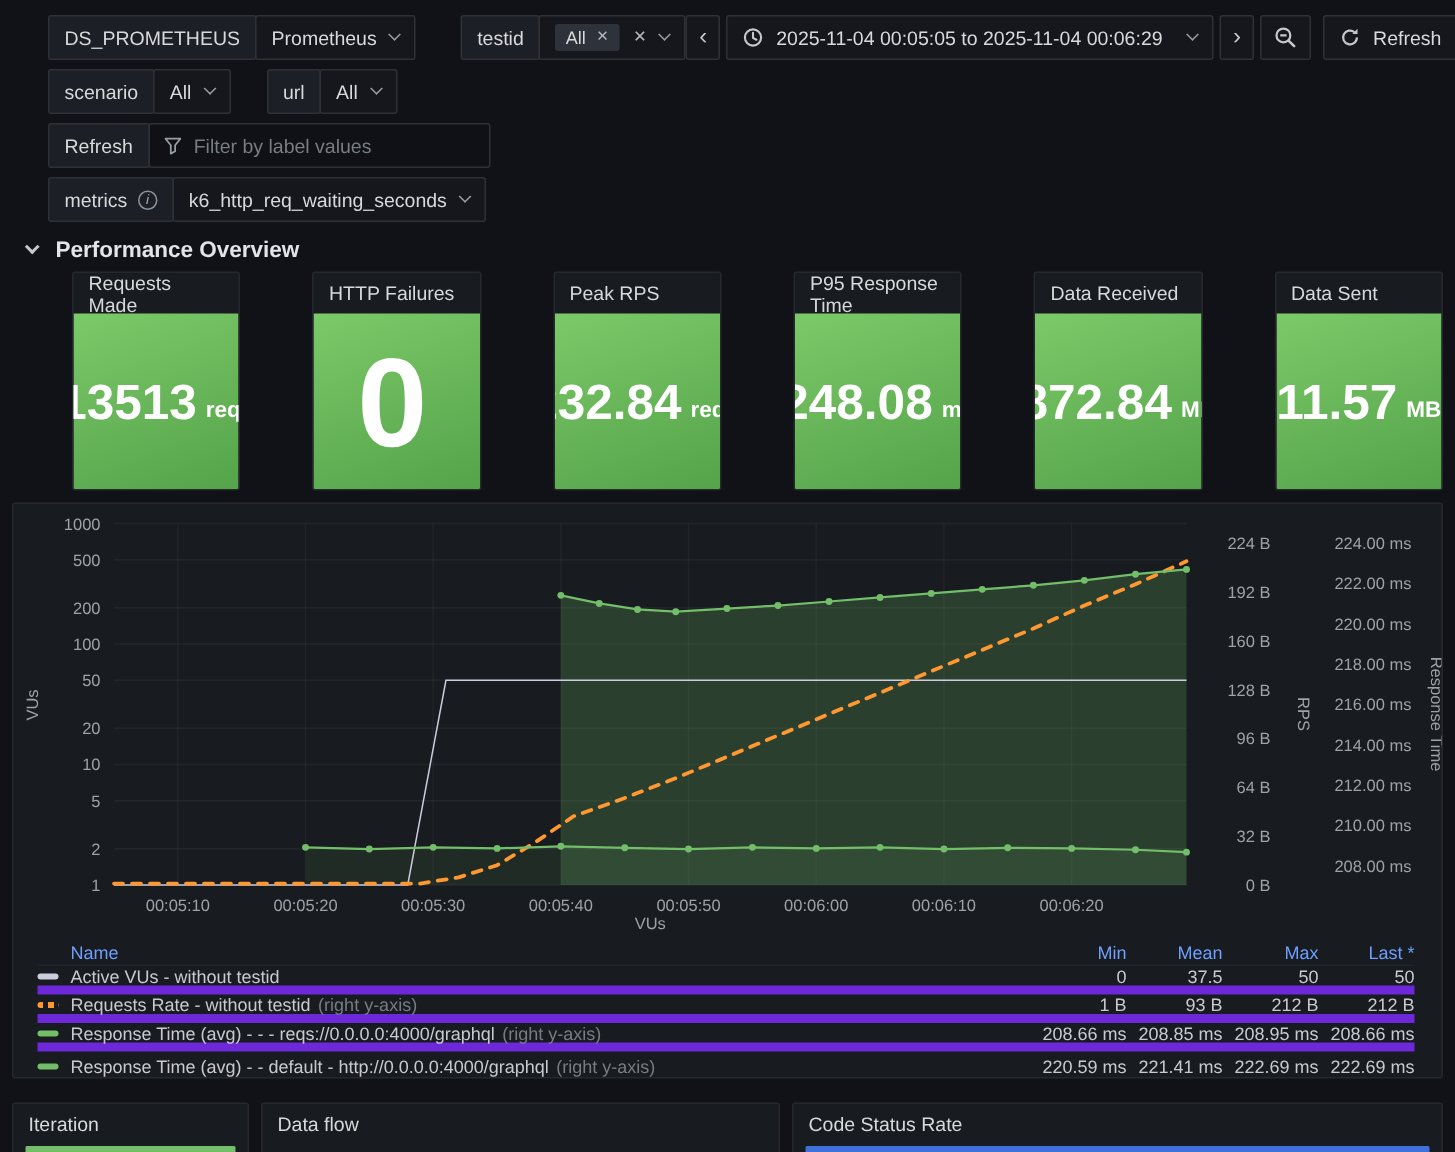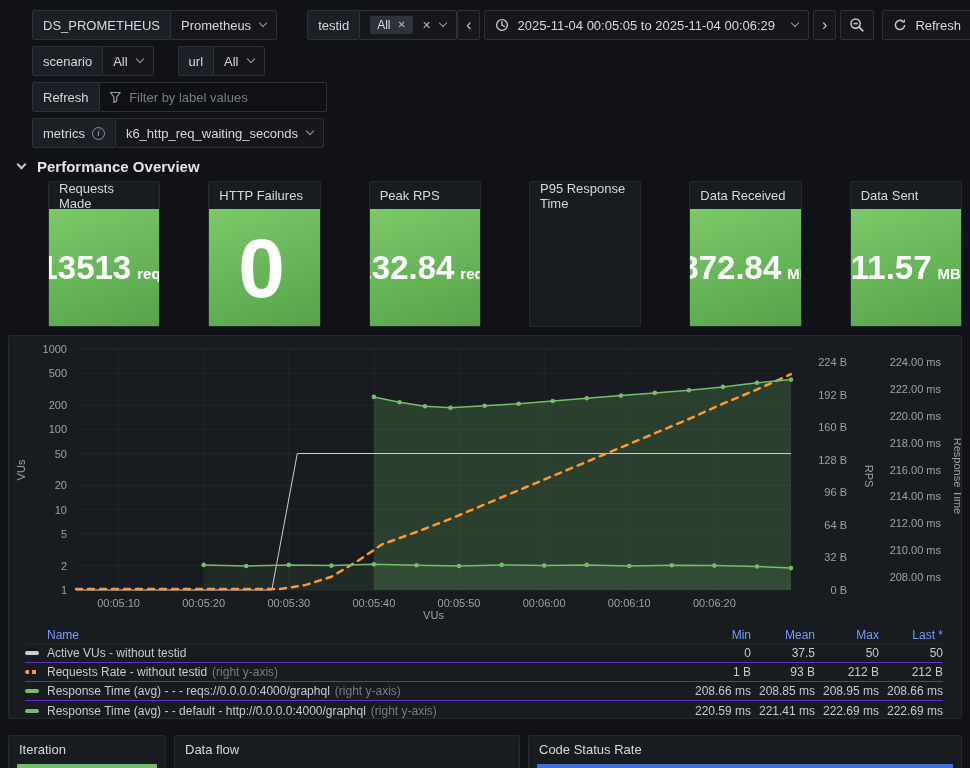--- a/index.html
+++ b/index.html
@@ -85,21 +85,21 @@
     margin: 8px 8px 0 8px; height: 384px; background: #181b1f;
     border: 1px solid #25282d; border-radius: 2px; overflow: hidden;
   }
   .chart-svg { display: block; }
   .tick { fill: #9da2a8; font-size: 11px; font-family: "Liberation Sans", sans-serif; }
   .axis-label { fill: #9da2a8; font-size: 11px; }
   
   .legend { padding: 0 18px 0 16px; font-size: 12px; }
   .legend-header, .legend-row { display: flex; align-items: center; height: 19px; }
   .legend-header { border-bottom: 1px solid #22252a; height: 18px; }
-  .legend-row { border-bottom: 1px solid #6d28d9; cursor: pointer; }
+  .legend-row { border-bottom: 6px solid #6d28d9; cursor: pointer; }
   .legend-row:last-child { border-bottom: none; }
   .lg-name-label { color: #6e9fff; padding-left: 22px; }
   .lg-col, .lg-val { width: 64px; text-align: right; flex: none; }
   .lg-col { color: #6e9fff; }
   .lg-spacer { flex: 1; }
   .swatch { width: 14px; height: 4px; border-radius: 2px; flex: none; margin-right: 8px; }
   .lg-series-name { color: #c9cad0; white-space: nowrap; }
   .lg-suffix { color: #787c83; margin-left: 5px; white-space: nowrap; }
   .lg-val { color: #c9cad0; }
   
@@ -260,20 +260,24 @@
     </div>
     <div class="stat-body" style="background: linear-gradient(160deg, rgb(124, 201, 105), rgb(85, 163, 74));">
       <span class="stat-value">232.84</span>
       <span class="stat-unit">req/s</span>
     </div>
   </div>
 
   <div class="stat-panel">
     <div class="stat-header">
       <span class="stat-title">P95 Response Time</span>
+    </div>
+    <div class="stat-body" style="background: linear-gradient(160deg, rgb(124, 201, 105), rgb(85, 163, 74));">
+      <span class="stat-value">248.08</span>
+      <span class="stat-unit">ms</span>
     </div>
   </div>
 
   <div class="stat-panel">
     <div class="stat-header">
       <span class="stat-title">Data Received</span>
     </div>
     <div class="stat-body" style="background: linear-gradient(160deg, rgb(124, 201, 105), rgb(85, 163, 74)); text-align: center;">
       <span class="stat-value">872.84</span>
       <span class="stat-unit">MB</span>

